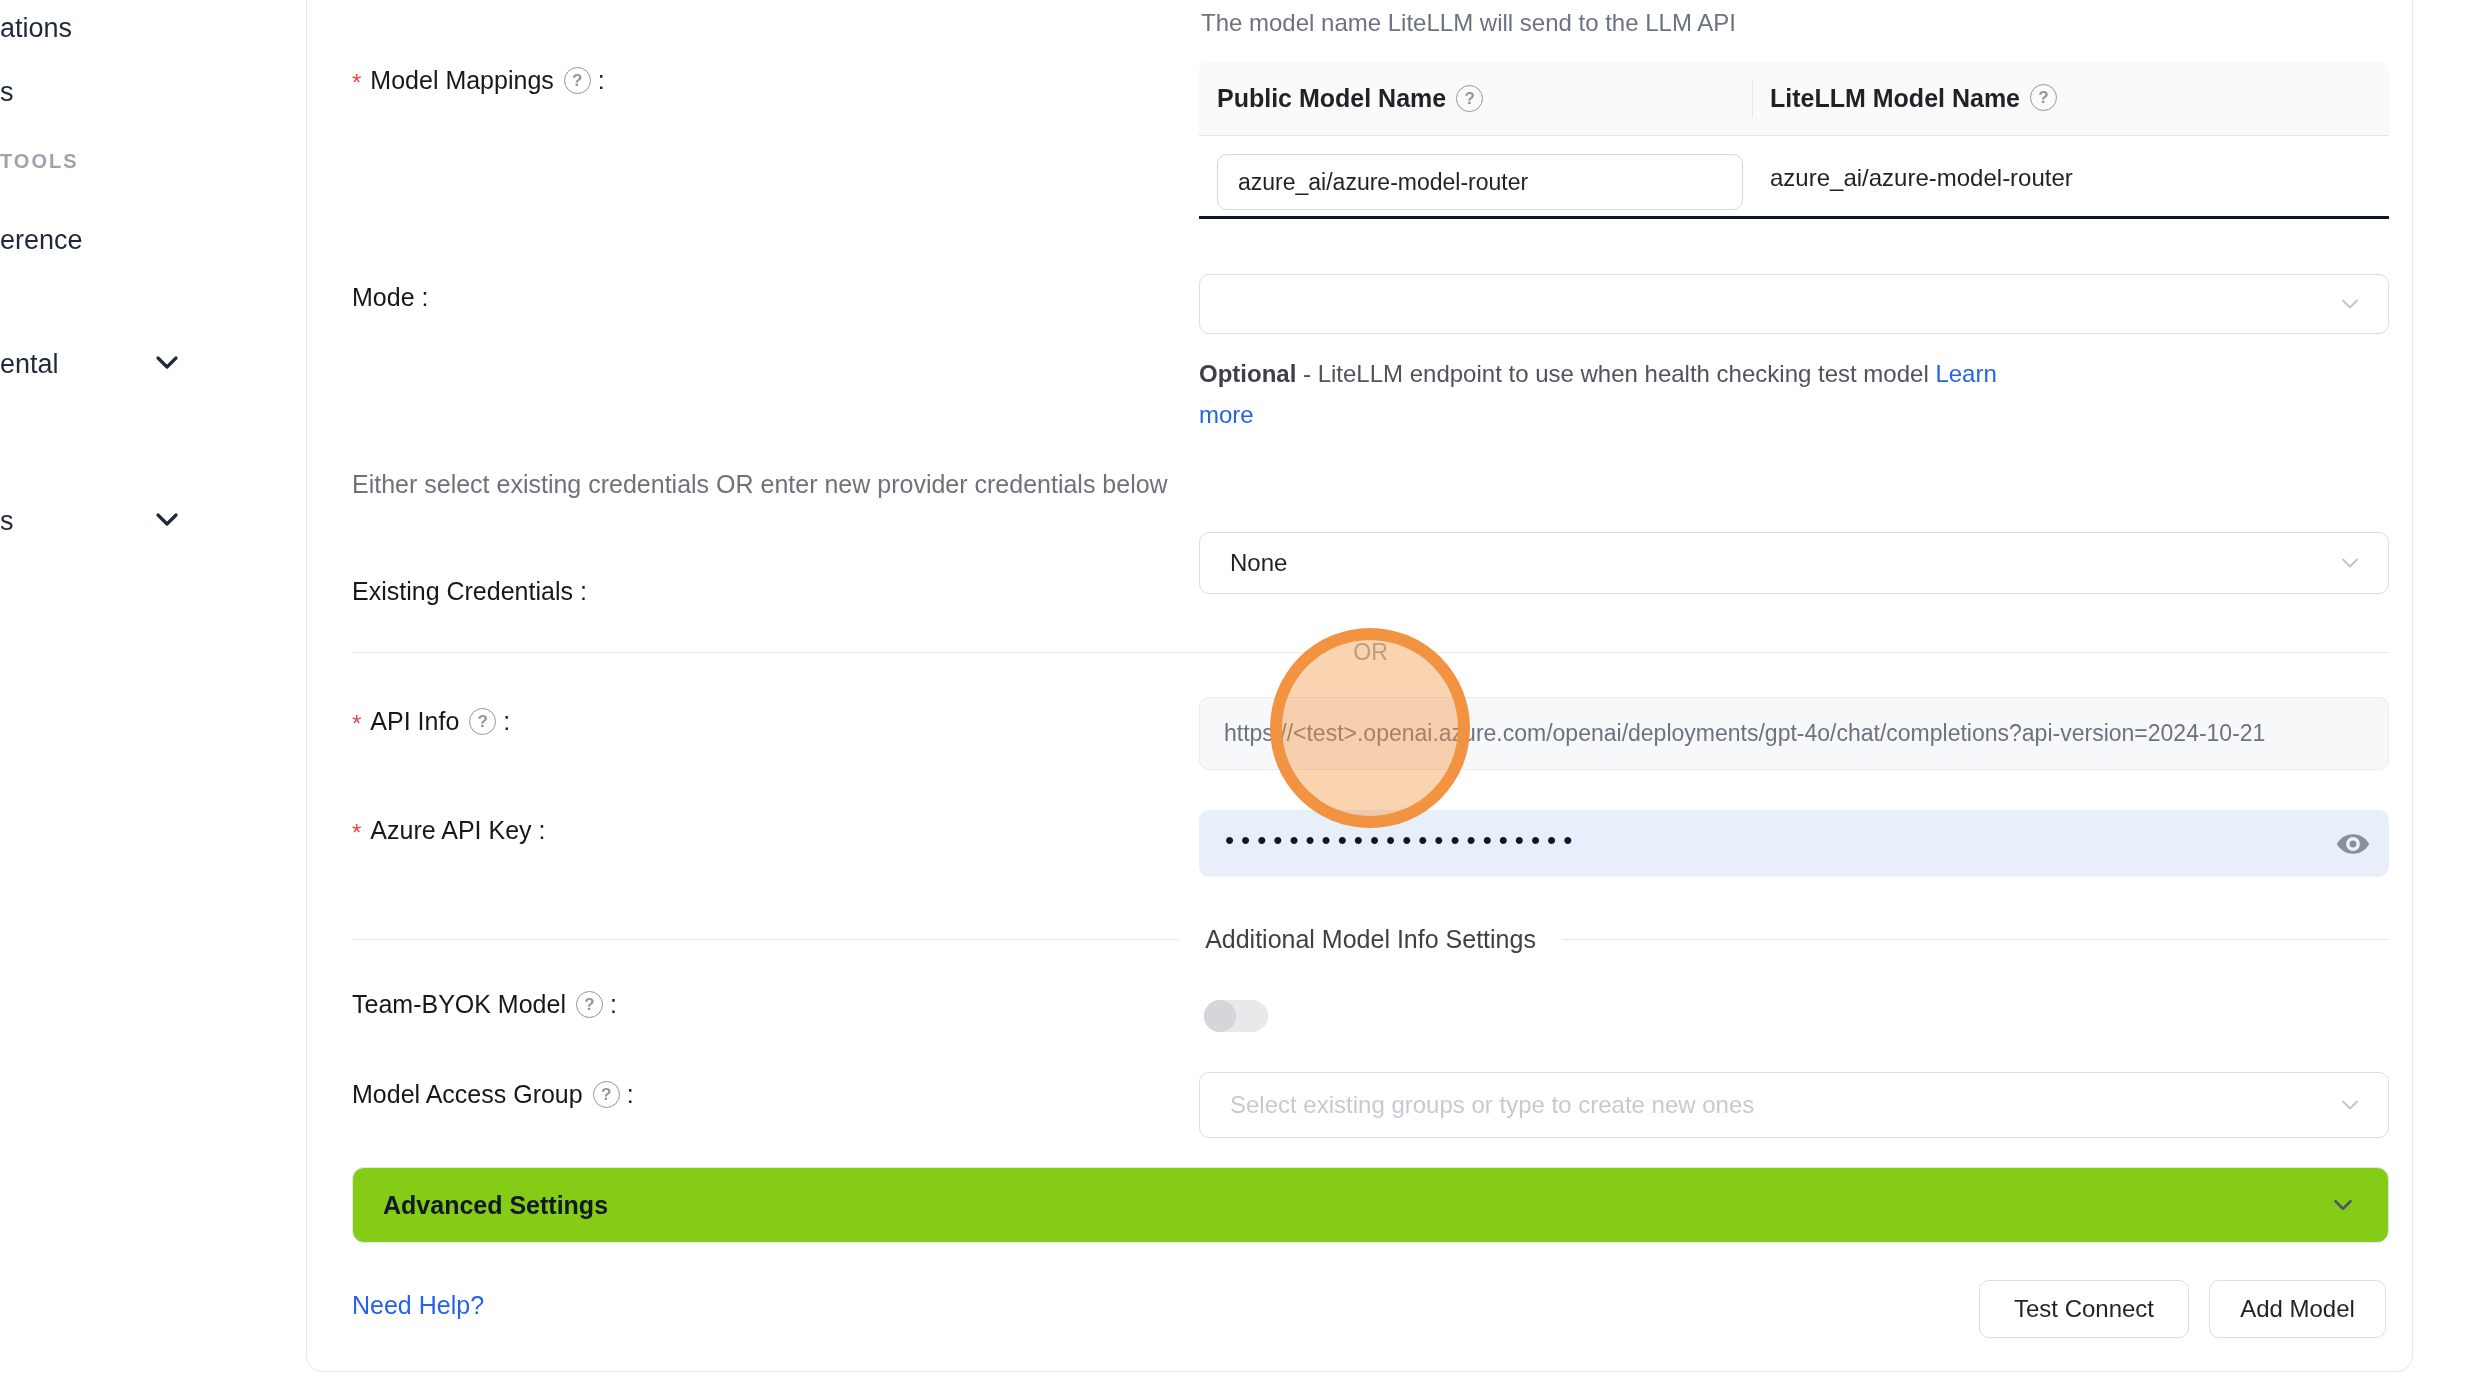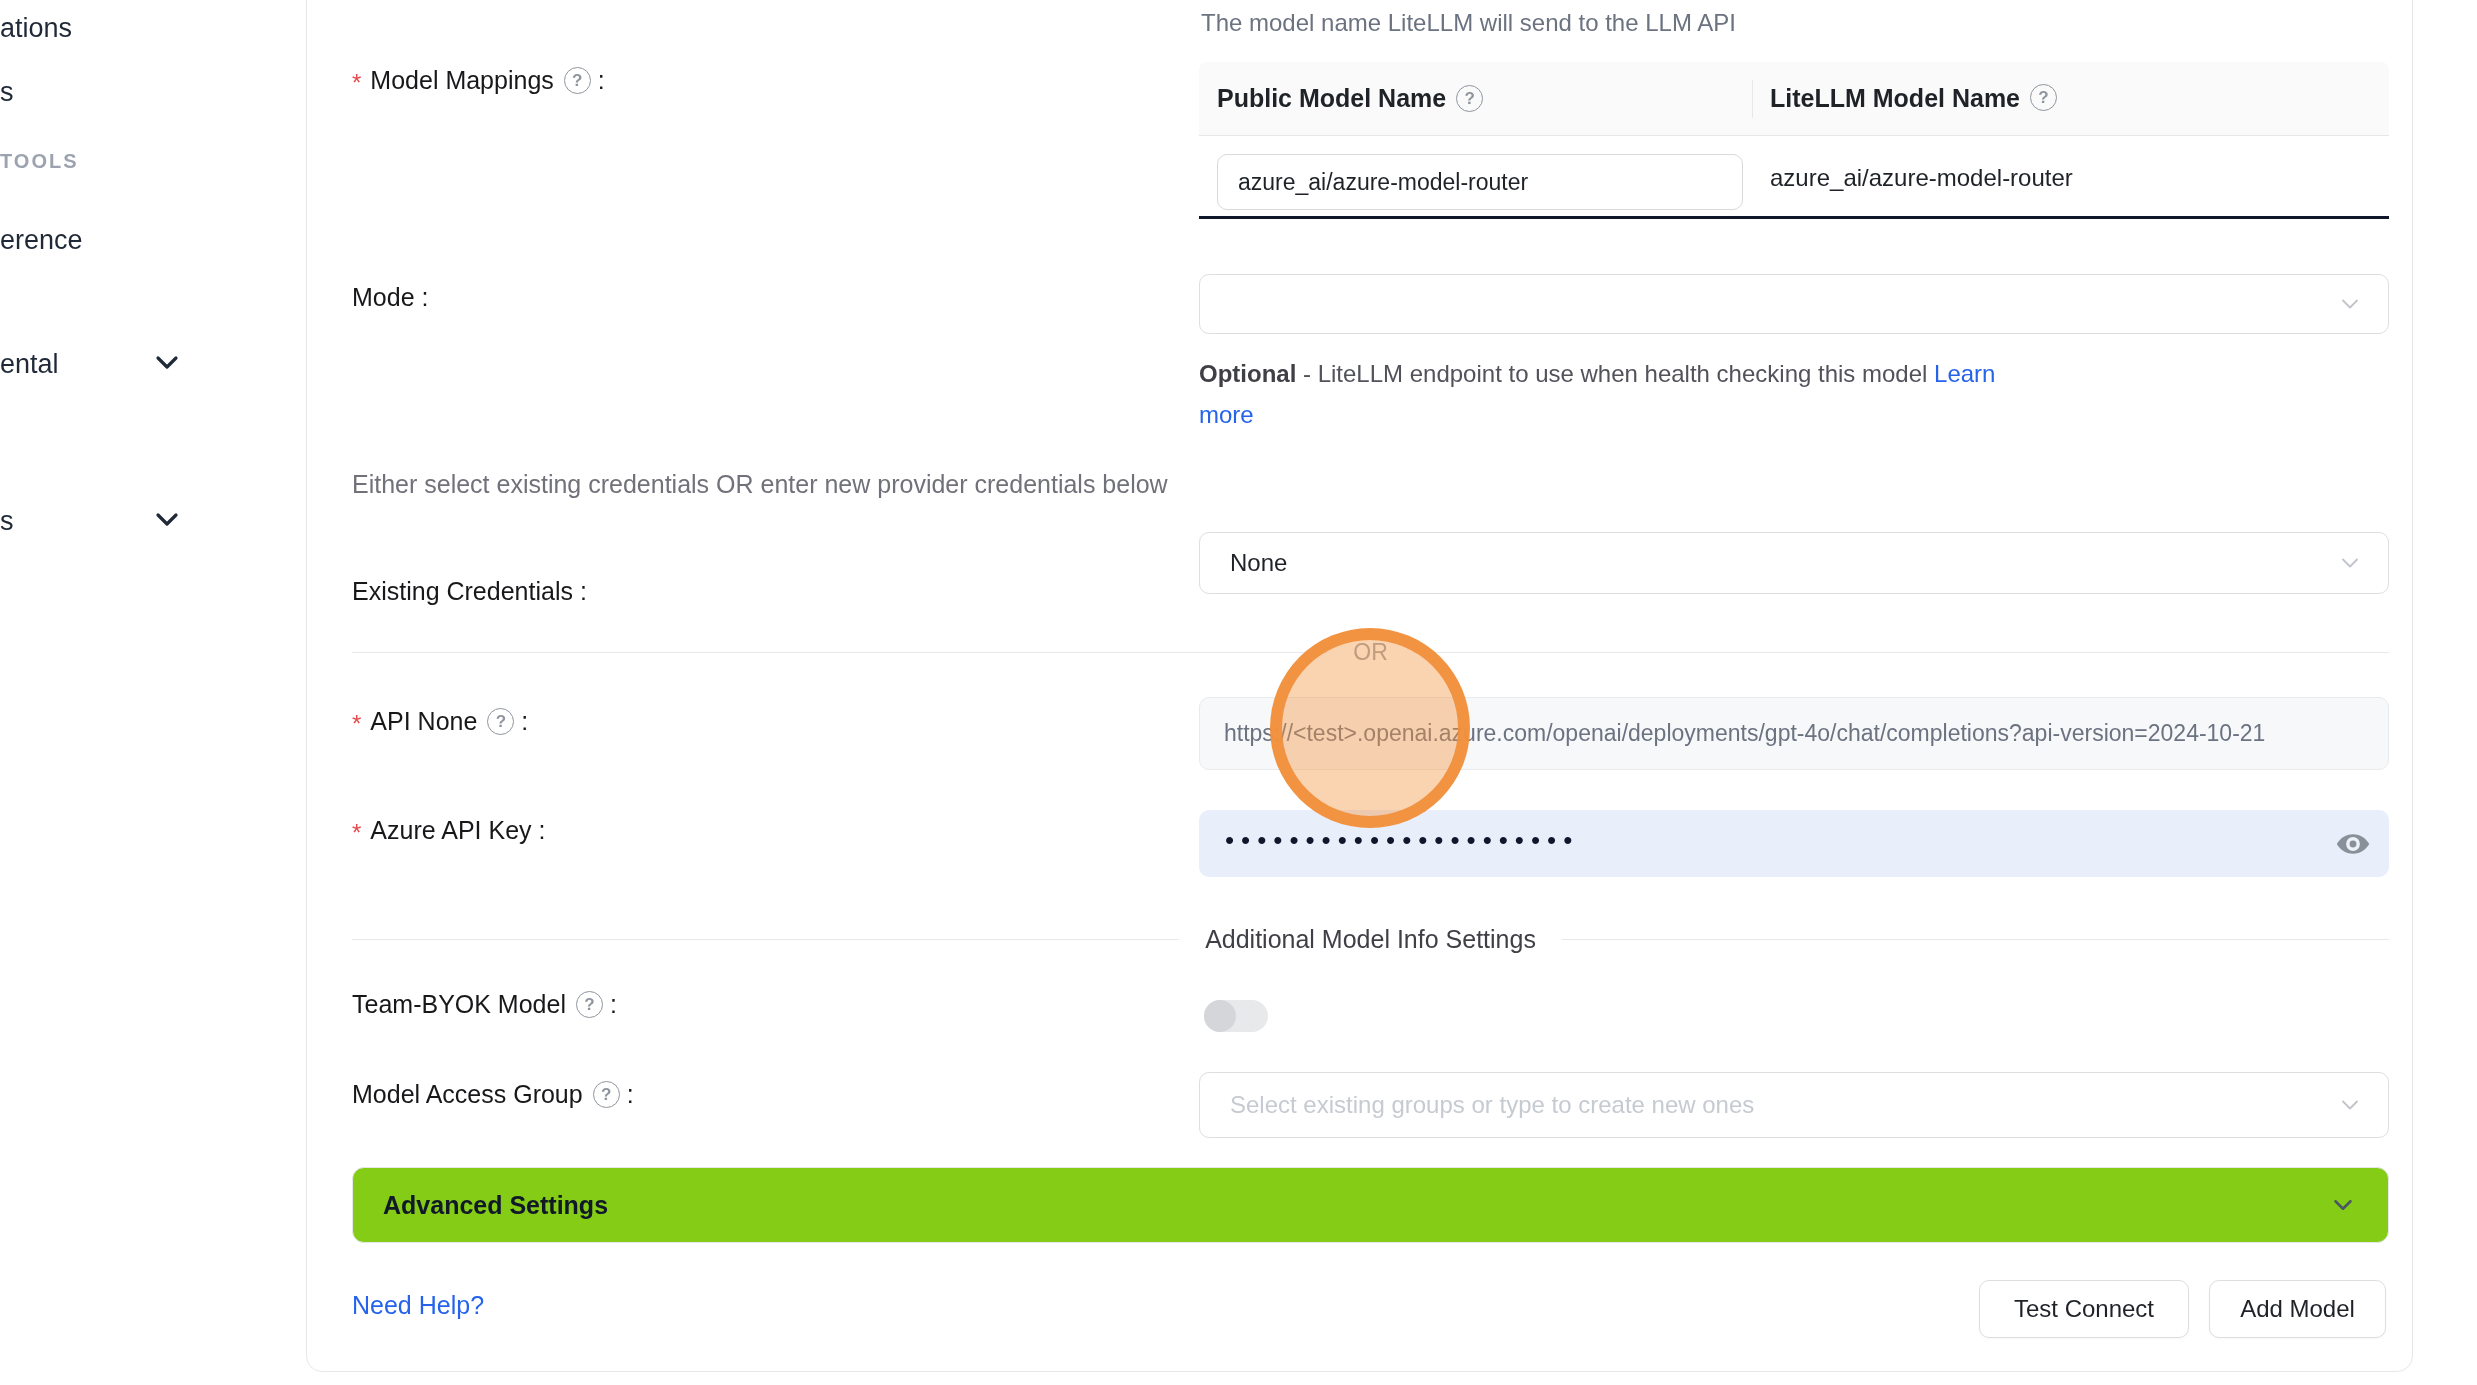--- a/index.html
+++ b/index.html
@@ -163,21 +163,21 @@
     </div>
     <div class="selectbox" style="top:313px; height:60px;">
       <span></span>
       <span class="chev">
         <svg width="28" height="28" viewBox="0 0 24 24">
             <path d="M6 9l6 6 6-6" fill="none" stroke="#c1c5cb" stroke-width="1.6" stroke-linecap="round" stroke-linejoin="round"></path>
           </svg>
       </span>
     </div>
     <div class="mode-help">
-      <div><b>Optional</b><span> - LiteLLM endpoint to use when health checking this model </span><span class="link">Learn</span></div>
+      <div><b>Optional</b><span> - LiteLLM endpoint to use when health checking test model </span><span class="link">Learn</span></div>
       <div><span class="link">more</span></div>
     </div>
 
     <div class="note">Either select existing credentials OR enter new provider credentials below</div>
 
     <div class="label-row" style="left:45px; top:616px;">
       <span>Existing Credentials</span>
       <span class="colon">:</span>
     </div>
     <div class="selectbox" style="top:571px; height:62px;">
@@ -190,21 +190,21 @@
     </div>
 
     <div class="tdivider" style="top:678px;">
       <span class="line"></span>
       <span class="txt or-txt">OR</span>
       <span class="line"></span>
     </div>
 
     <div class="label-row" style="left:45px; top:746px;">
       <span class="req">*</span>
-      <span>API None</span>
+      <span>API Info</span>
       <span class="qicon">?</span>
       <span class="colon">:</span>
     </div>
     <div class="apibase">https://&lt;test&gt;.openai.azure.com/openai/deployments/gpt-4o/chat/completions?api-version=2024-10-21</div>
 
     <div class="label-row" style="left:45px; top:855px;">
       <span class="req">*</span>
       <span>Azure API Key</span>
       <span class="colon">:</span>
     </div>

